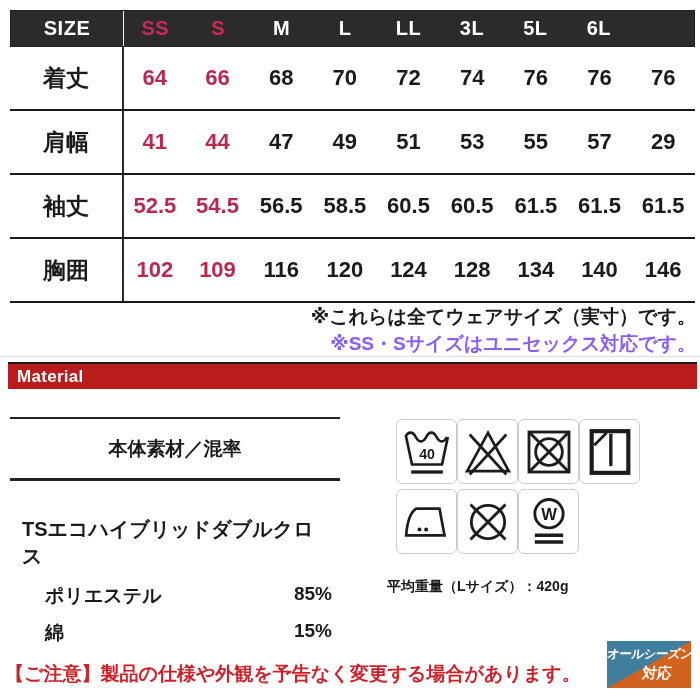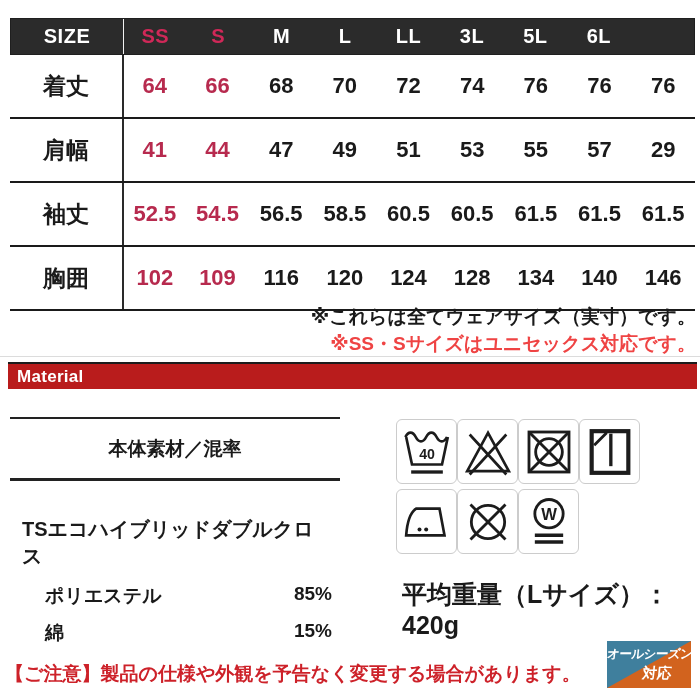--- a/index.html
+++ b/index.html
@@ -7,21 +7,20 @@
     width:700px;height:700px;position:relative;background:#ffffff;
     font-family:"Liberation Sans","DejaVu Sans",sans-serif;
     color:#1a1a1a;overflow:hidden;
   }
   
   .size-table{position:absolute;left:10px;top:10px;width:685px;}
   .thead{
     display:grid;grid-template-columns:112px repeat(9,1fr);
     background:#2b2b2b;height:37px;border:1px solid #1f1f1f;
     box-sizing:border-box;
-    margin-top:8px;
   }
   .thead .cell{
     display:flex;align-items:center;justify-content:center;
     color:#ffffff;font-weight:bold;font-size:20px;letter-spacing:.5px;
   }
   .thead .cell.pink{color:#d02858;}
   .thead .cell:nth-child(2){border-left:1px solid #f2f2f2;}
   .trow{
     display:grid;grid-template-columns:112px repeat(9,1fr);
     height:62px;border-bottom:2px solid #1a1a1a;
@@ -31,21 +30,21 @@
     font-weight:bold;font-size:22px;
   }
   .trow .cell.rowlabel{font-size:23px;}
   .trow .cell:nth-child(2){border-left:2px solid #2a2a2a;}
   .trow .cell.pink{color:#b72a4e;}
   
   .notes{
     position:absolute;right:4px;top:303px;text-align:right;
     font-size:19px;font-weight:bold;line-height:27px;
   }
-  .notes .note-red{color:#ef4444;}
+  .notes .note-red{color:#8b5cf6;}
   
   .hairline{position:absolute;left:0;top:356px;width:700px;height:1px;background:#dcdcdc;}
   .material-bar{
     position:absolute;left:8px;top:362px;width:689px;height:27px;
     background:#b91c1c;box-sizing:border-box;display:flex;align-items:center;
     border-top:2px solid #1c1c1c;
   }
   .material-bar span{color:#fff;font-weight:bold;font-size:17px;padding-left:9px;letter-spacing:.3px;}
   
   .mat-cell{
@@ -64,21 +63,21 @@
   }
   .icon-box svg{display:block;}
   
   .fabric{position:absolute;left:22px;top:516px;width:310px;}
   .fabric-name{font-size:20px;font-weight:600;margin-bottom:13px;}
   .comp-row{
     display:flex;justify-content:space-between;padding-left:23px;
     font-size:19px;font-weight:600;margin-bottom:11px;
   }
   
-  .weight{position:absolute;left:402px;top:578px;font-size:25px;font-weight:600;}
+  .weight{position:absolute;left:387px;top:578px;font-size:14px;font-weight:600;}
   
   .caution{position:absolute;left:5px;top:661px;font-size:19px;font-weight:bold;color:#cd2129;font-family:Liberation Serif, serif;}
   
   .badge{position:absolute;left:607px;top:641px;width:84px;height:47px;background:#d2631e;}
   .badge svg{position:absolute;left:0;top:0;}
   .badge .b1,.badge .b2{
     position:absolute;left:0;width:100%;text-align:center;color:#fff;
     font-weight:bold;transform:skewX(-6deg);white-space:nowrap;
   }
   .badge .b1{top:5px;font-size:12.5px;letter-spacing:-0.5px;}

